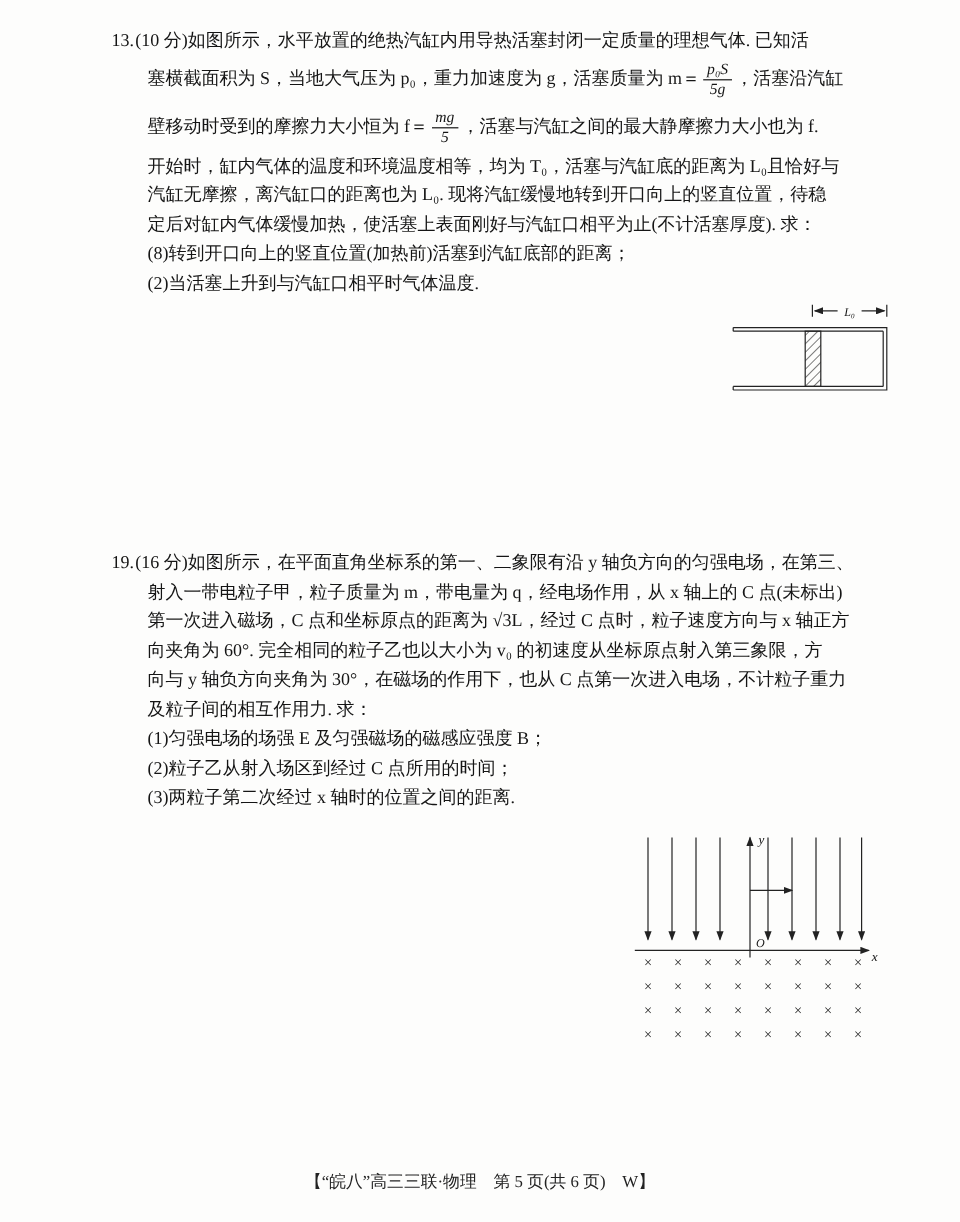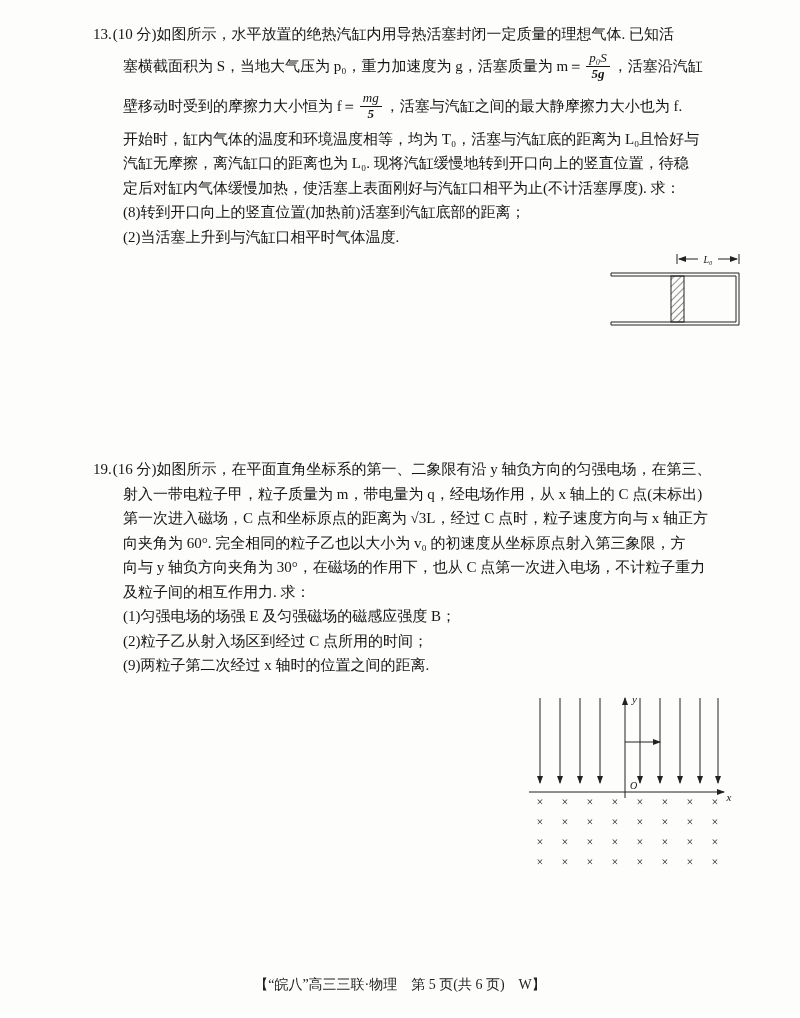--- a/index.html
+++ b/index.html
@@ -11,21 +11,21 @@
   .sheet{position:absolute;inset:0;}
   .problem{width:676px;margin-left:93px;font-size:15px;line-height:24.5px;text-align:left;}
   #p13{padding-top:22px;}
   #p14{margin-top:126px;}
   .pline{padding-left:30px;white-space:nowrap;}
   .pline.first{padding-left:0;}
   .pnum{padding-right:1px;}
   .frac-line{display:flex;align-items:center;height:40px;}
   .frac{display:inline-block;text-align:center;vertical-align:middle;margin:0 3px;font-size:13px;line-height:1.15;font-style:italic;}
   .frac .fnum{display:block;border-bottom:1px solid #151515;padding:0 3px;}
-  .frac .fden{display:block;font-weight:bold;}
+  .frac .fden{display:block;}
   .diag13{width:140px;margin:2px 22px 0 auto;}
   .diag14{width:212px;margin:12px 30px 0 auto;}
   svg{display:block;}
   .axis,.wall{stroke:#222;stroke-width:1;fill:none;}
   .dlabel{font-style:italic;font-size:11px;font-family:"Liberation Serif","DejaVu Serif",serif;fill:#151515;}
   .dlabel-sm{font-style:italic;font-size:10px;font-family:"Liberation Serif","DejaVu Serif",serif;fill:#151515;}
   .footer{position:absolute;left:0;right:0;bottom:24px;text-align:center;font-size:14px;font-weight:normal;color:#222;}
 </style>
 </head>
 <body>
@@ -86,21 +86,21 @@
 
   <div class="problem" id="p14">
     <div class="pline first"><span class="pnum">19.</span><span>(16 分)如图所示，在平面直角坐标系的第一、二象限有沿 y 轴负方向的匀强电场，在第三、</span></div>
     <div class="pline">射入一带电粒子甲，粒子质量为 m，带电量为 q，经电场作用，从 x 轴上的 C 点(未标出)</div>
     <div class="pline">第一次进入磁场，C 点和坐标原点的距离为 √3L，经过 C 点时，粒子速度方向与 x 轴正方</div>
     <div class="pline">向夹角为 60°. 完全相同的粒子乙也以大小为 v₀ 的初速度从坐标原点射入第三象限，方</div>
     <div class="pline">向与 y 轴负方向夹角为 30°，在磁场的作用下，也从 C 点第一次进入电场，不计粒子重力</div>
     <div class="pline">及粒子间的相互作用力. 求：</div>
     <div class="pline">(1)匀强电场的场强 E 及匀强磁场的磁感应强度 B；</div>
     <div class="pline">(2)粒子乙从射入场区到经过 C 点所用的时间；</div>
-    <div class="pline">(9)两粒子第二次经过 x 轴时的位置之间的距离.</div>
+    <div class="pline">(3)两粒子第二次经过 x 轴时的位置之间的距离.</div>
 
     <div class="diag14">
       <svg width="212" height="188" viewBox="0 0 212 188">
         <defs>
           <marker id="arr" markerWidth="8" markerHeight="6" refX="7" refY="3" orient="auto">
             <path d="M0,0 L8,3 L0,6 Z" fill="#222"></path>
           </marker>
         </defs>
 
         <g id="field-arrows">

